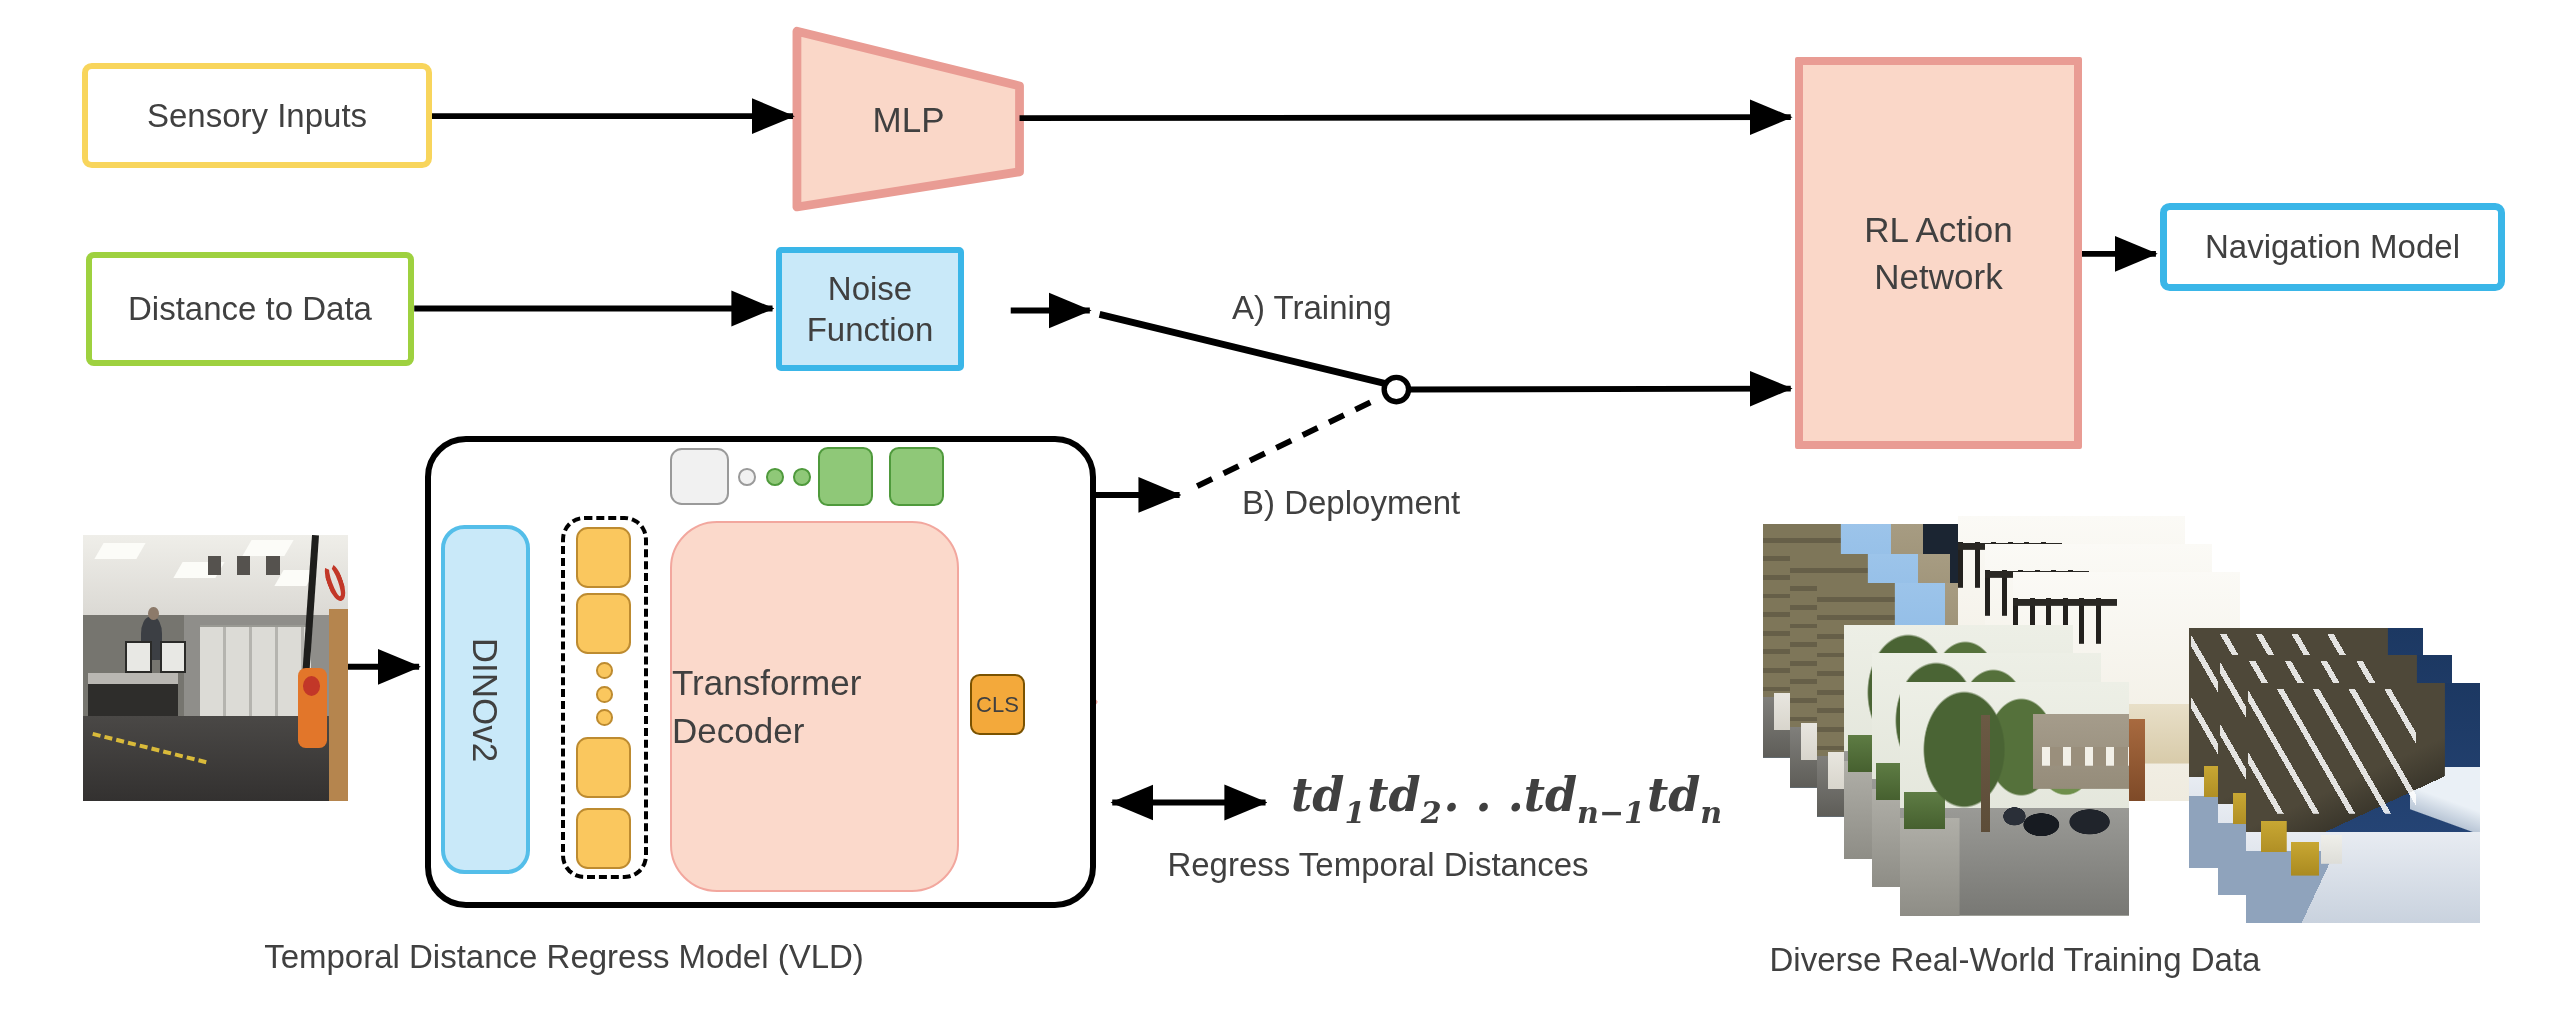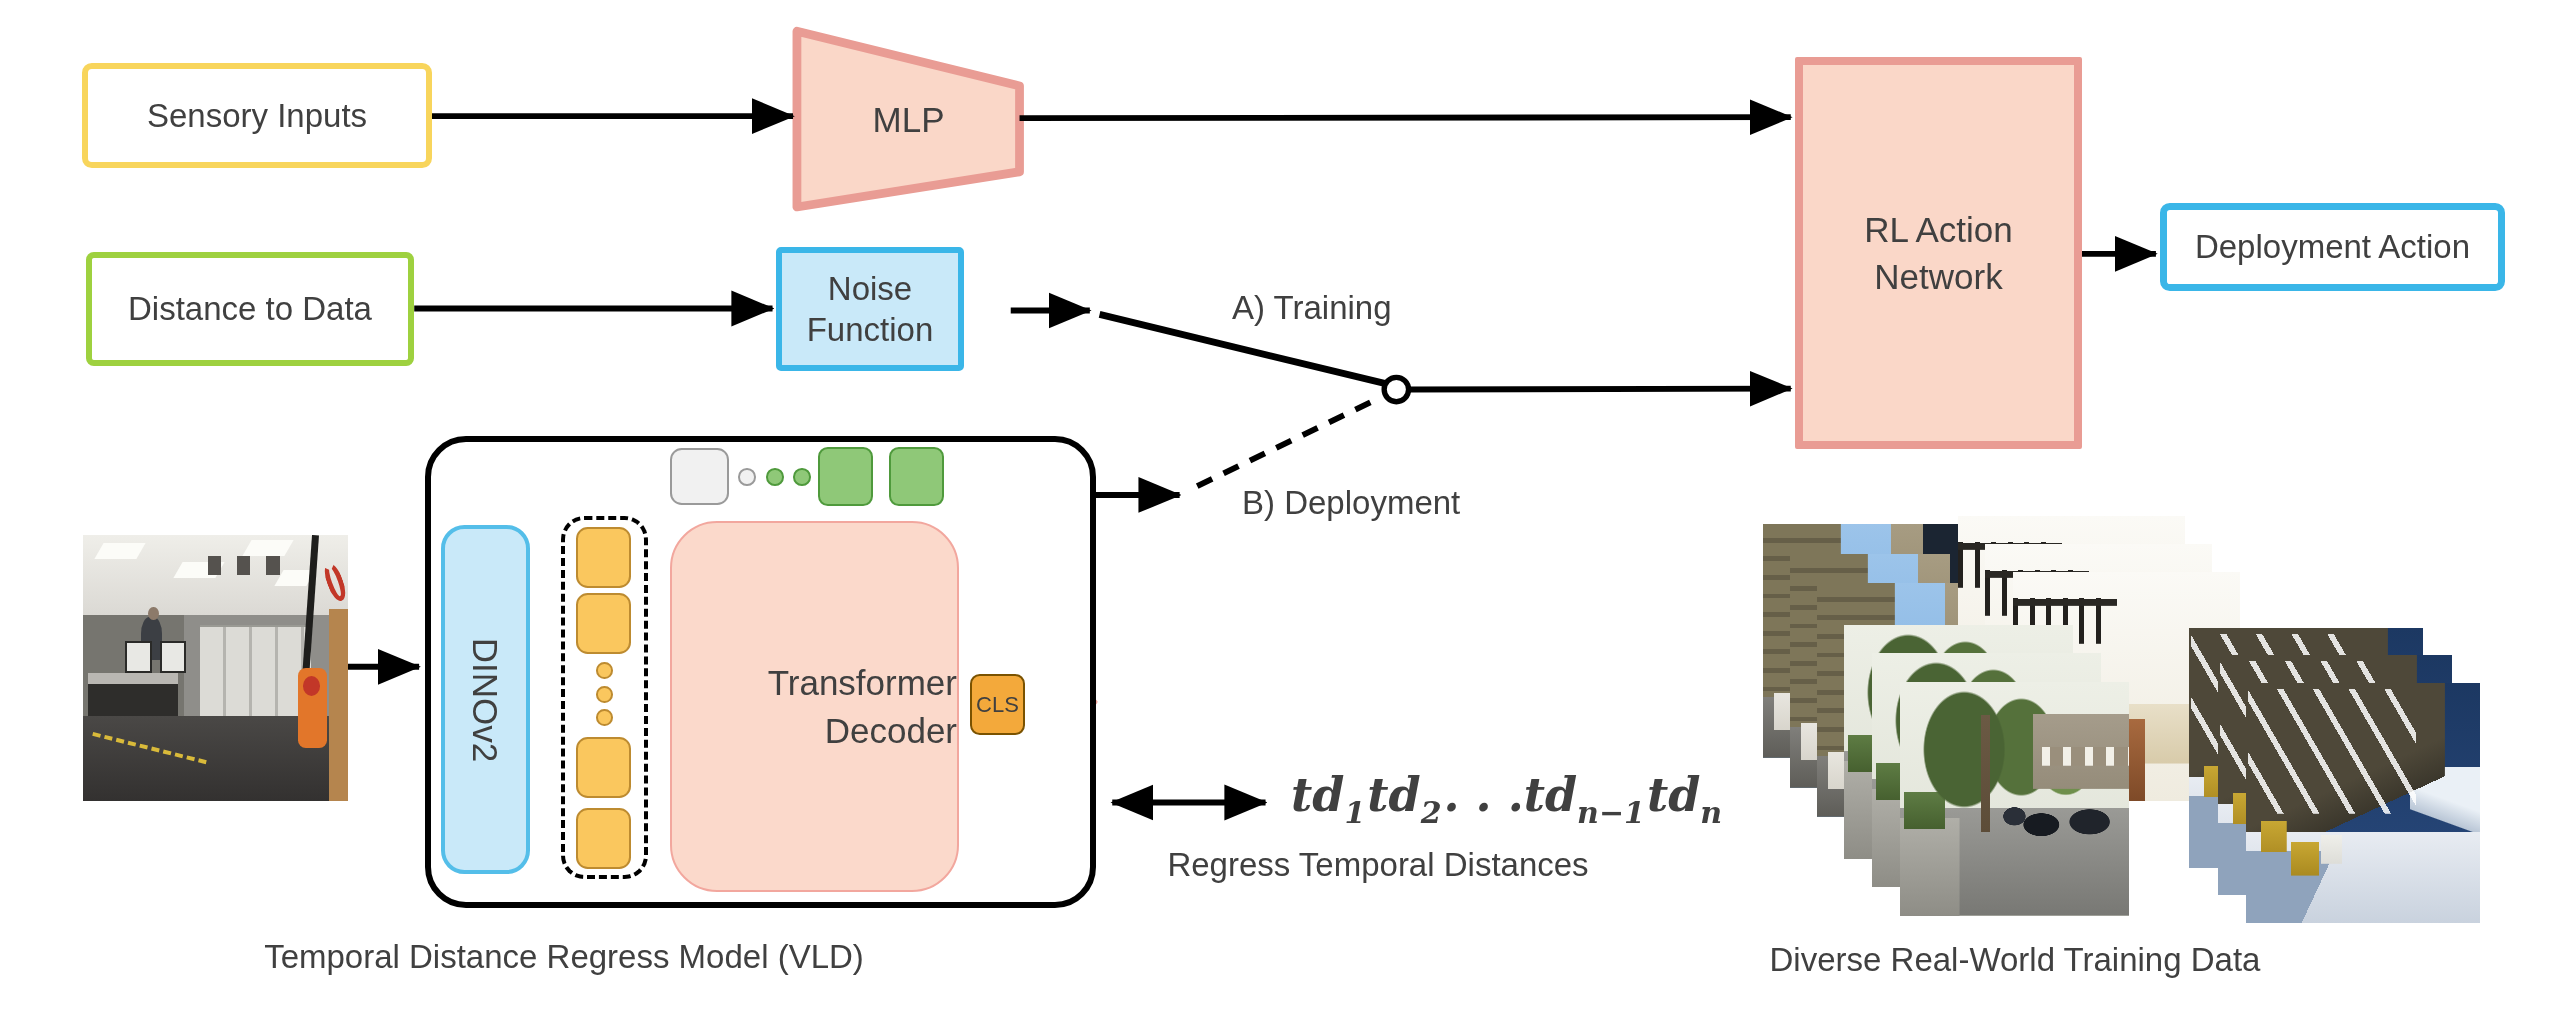--- a/index.html
+++ b/index.html
@@ -20,21 +20,21 @@
   .mlp-lbl{left:797px;top:90px;width:223px;height:59px;display:flex;align-items:center;
            justify-content:center;font-size:35px;}
   .vld{left:425px;top:436px;width:671px;height:472px;border:6.8px solid #000;border-radius:41px;background:#fff;}
   .dino{left:441px;top:525px;width:89px;height:349px;border:4.9px solid #54BEE9;border-radius:23.4px;
         background:#C9E9F9;display:flex;align-items:center;justify-content:center;}
   .dino span{transform:rotate(90deg);white-space:nowrap;font-size:35px;}
   .dashedbox{left:561px;top:516px;width:87px;height:363px;border:4.9px dashed #000;border-radius:23.4px;}
   .token{left:576px;width:55px;height:61px;border-radius:11.7px;background:#FAC75E;border:2.9px solid #BD8B30;}
   .tdot{width:16.6px;height:16.6px;border-radius:50%;background:#FAC75E;border:2.9px solid #BD8B30;left:596px;}
   .tdbox{left:670px;top:521px;width:289px;height:371px;border:2.9px solid #F2A79E;border-radius:47px;
-         background:#FBD9CB;display:flex;align-items:center;justify-content:center;text-align:right;
+         background:#FBD9CB;display:flex;align-items:center;justify-content:center;text-align:left;
          font-size:35px;line-height:1.35;}
   .cls{left:970px;top:674px;width:55px;height:61px;border:2.9px solid #7A5200;border-radius:9.8px;
        background:#F3A93B;display:flex;align-items:center;justify-content:center;font-size:22px;}
   .sq-gray{left:670px;top:448px;width:59px;height:57px;border-radius:11.7px;background:#F1F1F1;border:2.9px solid #9A9A9A;}
   .dot{width:17.6px;height:17.6px;border-radius:50%;top:468px;}
   .dot-gray{left:738px;background:#F1F1F1;border:2.9px solid #9A9A9A;}
   .dot-g1{left:766px;background:#8FC878;border:2.9px solid #4F9A3C;}
   .dot-g2{left:793px;background:#8FC878;border:2.9px solid #4F9A3C;}
   .sq-green{top:447px;width:55px;height:59px;border-radius:9.8px;background:#8FC878;border:2.9px solid #4F9A3C;}
   .cap{position:absolute;font-size:33px;text-align:center;}
@@ -166,21 +166,21 @@
     <span>Distance to Data</span>
   </div>
   <div class="abs mlp-lbl">MLP</div>
   <div class="box node-noise">
     <span>Noise Function</span>
   </div>
   <div class="box node-rl">
     <span>RL Action Network</span>
   </div>
   <div class="box node-nav">
-    <span>Deployment Action</span>
+    <span>Navigation Model</span>
   </div>
 
   <div class="lbl switch-a">A) Training</div>
   <div class="lbl switch-b">B) Deployment</div>
 
   <div class="abs vld"></div>
   <div class="abs dino">
     <span>DINOv2</span>
   </div>
   <div class="abs dashedbox"></div>

